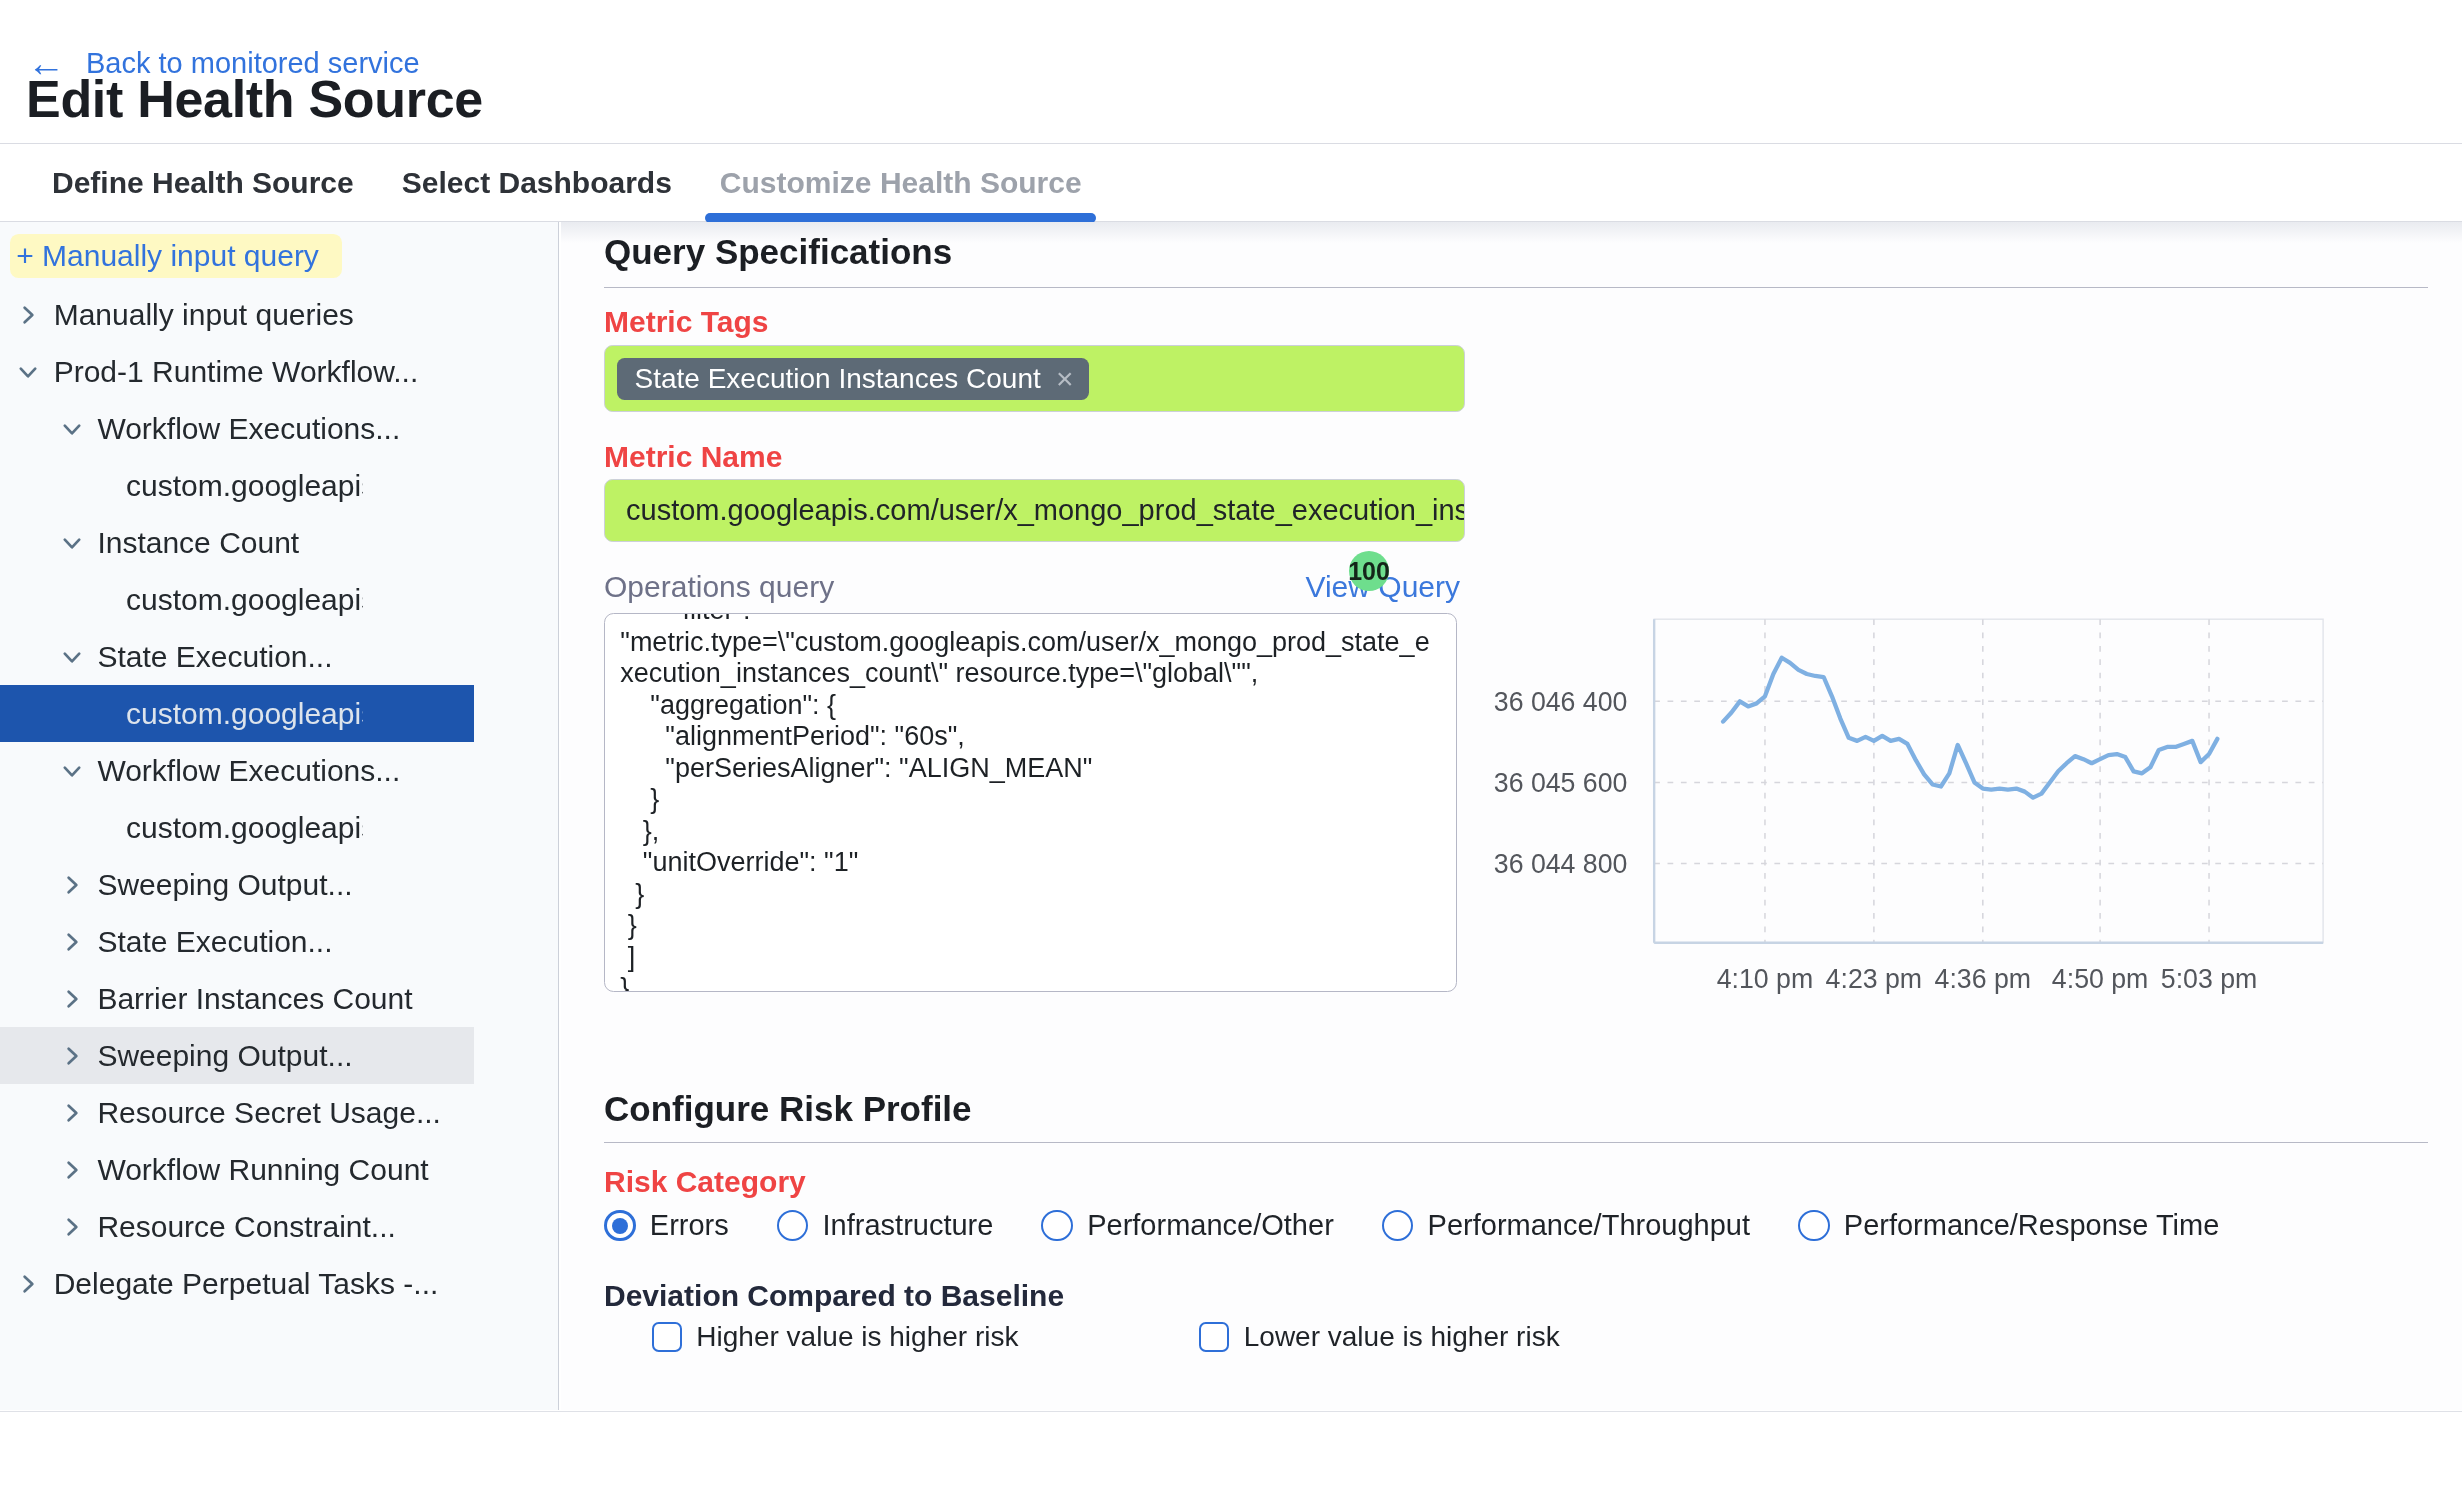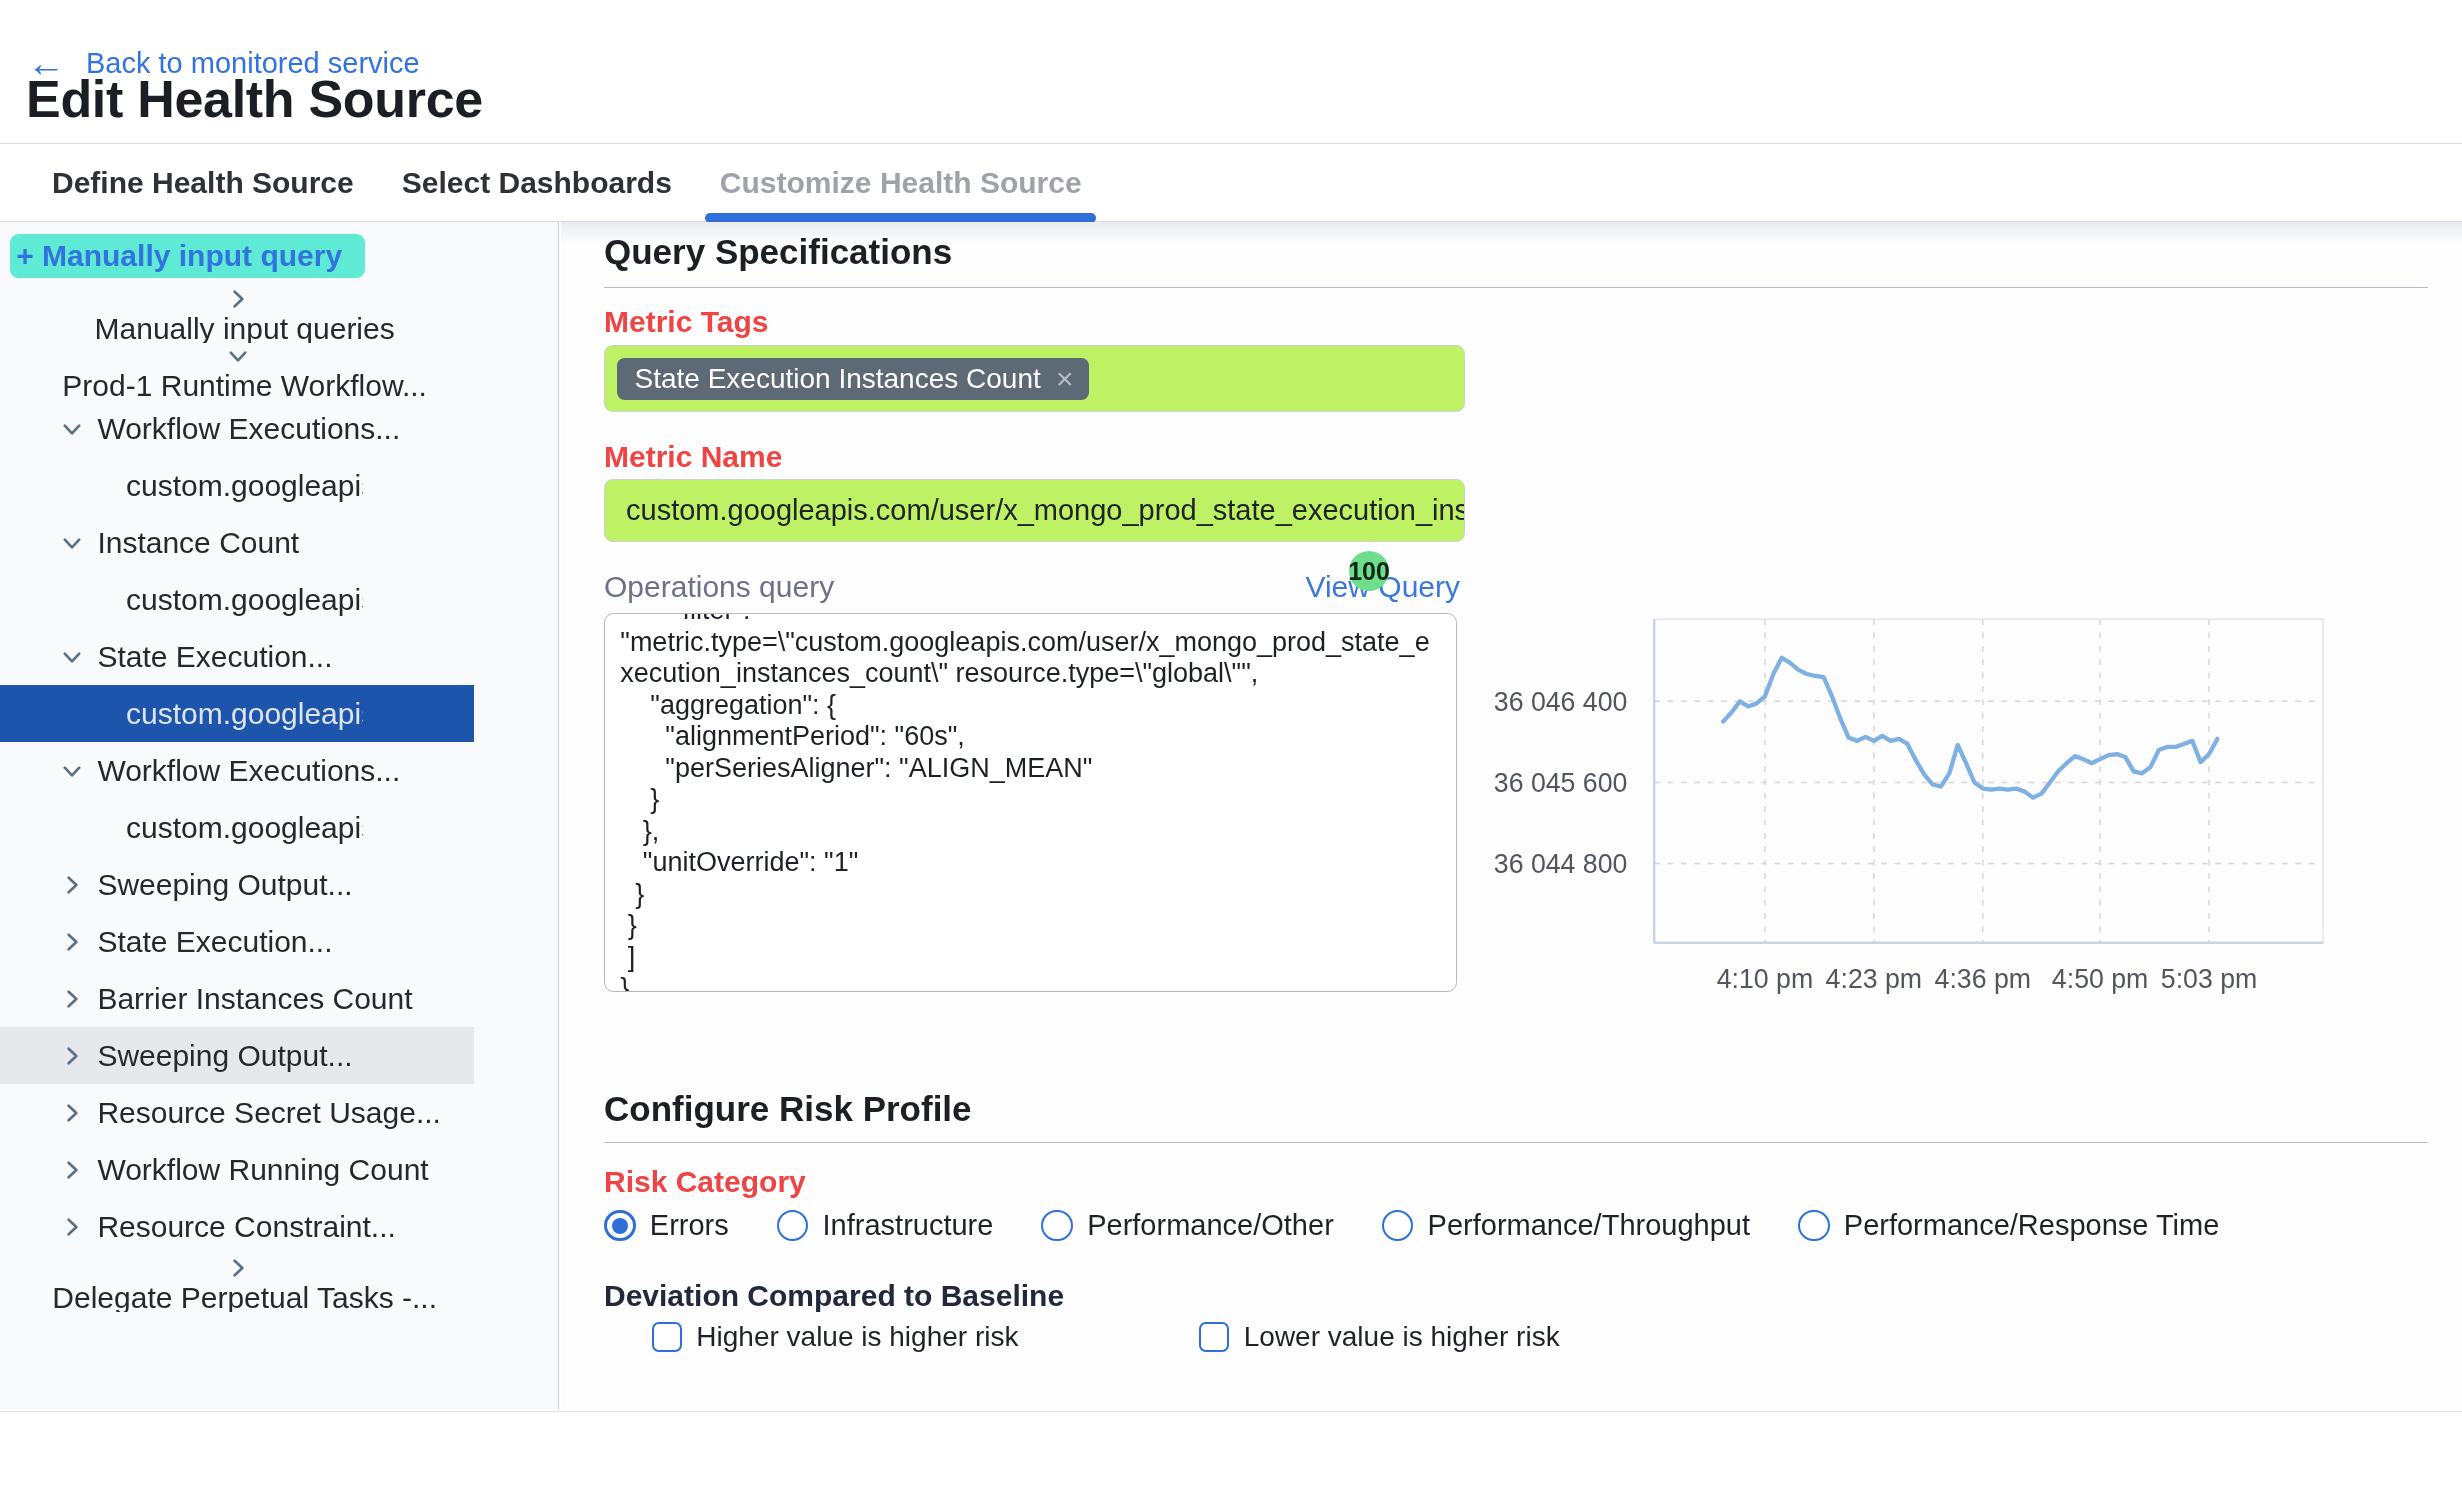--- a/index.html
+++ b/index.html
@@ -23,26 +23,26 @@
   .tab { position:relative; height:100%; display:flex; align-items:center; font-size:30px; font-weight:600; color:#2e3238; cursor:pointer; padding:0 1px; }
   .tab.active { color:#9da2ab; }
   .tab.active::after { content:""; position:absolute; left:-13.4px; right:-13.4px; bottom:-1.9px; height:9.5px; border-radius:5.7px; background:#2e6fd8; }
   
   .sidebar {
     position:absolute; left:0; top:222px; width:559px; height:1188px;
     background:#f8fafc; border-right:1.9px solid #ccd0d9; overflow:hidden;
   }
   .add-query {
     position:absolute; left:9.5px; top:11.5px; height:44px; padding:0 23px 0 6.7px;
-    display:flex; align-items:center; background:#5eead4; border-radius:8.6px; cursor:pointer;font-weight:bold;
+    display:flex; align-items:center; background:#fef9c3; border-radius:8.6px; cursor:pointer;
   }
   .add-query span { font-size:30px; color:#3273dd; }
   .tree { position:absolute; left:0; top:64px; width:559px; }
   .tree-row { width:474px; height:57px; display:flex; align-items:center; cursor:pointer; }
-  .tree-row.lv0 { padding-left:15.3px;flex-direction:column; }
+  .tree-row.lv0 { padding-left:15.3px; }
   .tree-row.lv1 { padding-left:59px; }
   .tree-row.lv2 { padding-left:126px; }
   .tree-row.selected { background:#1d55ad; }
   .tree-row.selected .tree-label { color:#dde4ec; }
   .tree-row.highlighted { background:#e6e8ec; }
   .chev { width:26px; height:26px; margin-right:12.4px; flex:0 0 auto; }
   .chev polyline { fill:none; stroke:#5b7286; stroke-width:2.8; stroke-linecap:round; stroke-linejoin:round; }
   .chev.down { transform:rotate(90deg); }
   .tree-label { font-size:30px; color:#24292e; white-space:nowrap; overflow:hidden; }
   .tree-row.lv2 .tree-label { max-width:237px; }

